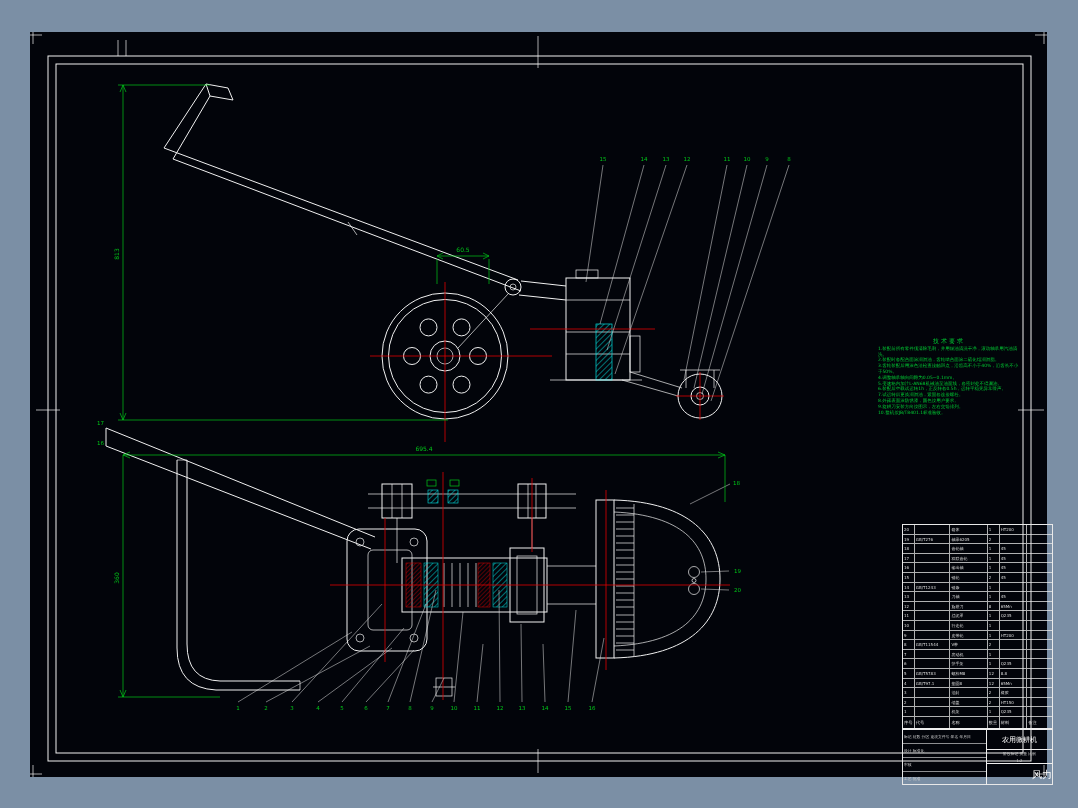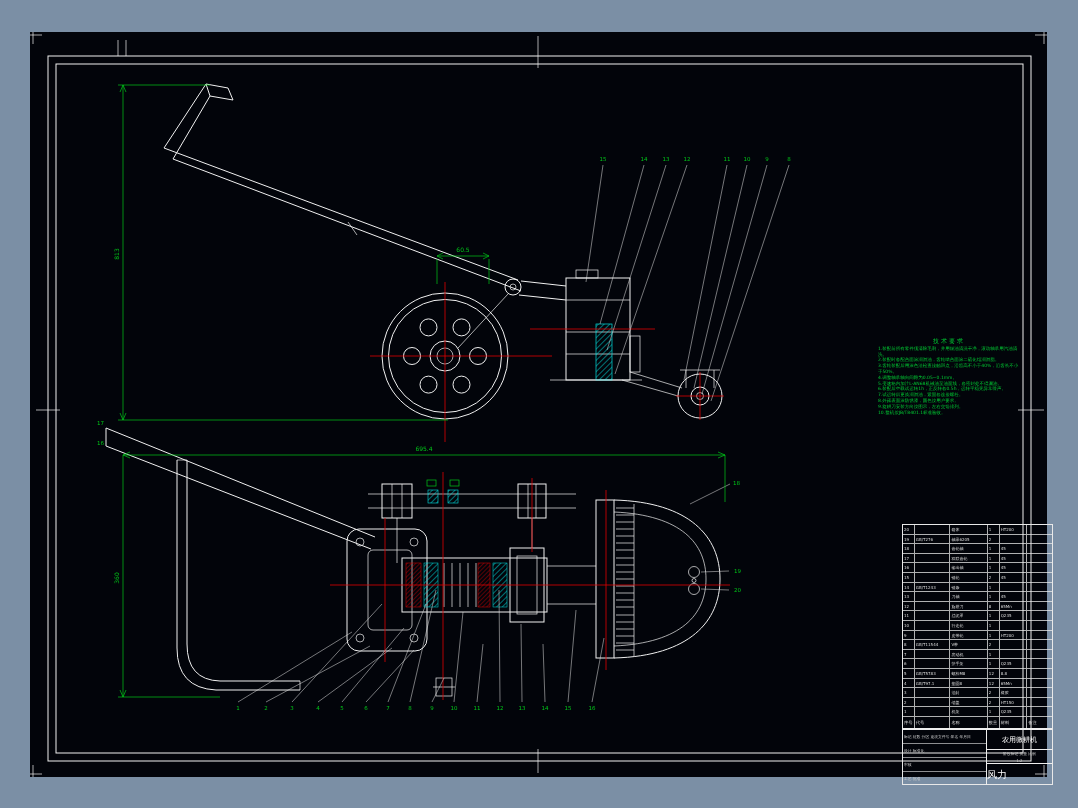--- a/index.html
+++ b/index.html
@@ -29,21 +29,21 @@
   .plhead{height:12px;line-height:12px;font-size:4.2px;border-bottom:.5px solid #eee}
   .c{display:block;overflow:hidden;white-space:nowrap;border-right:.5px solid rgba(235,235,235,.75);padding-left:1px}
   .c1{width:12px}.c2{width:36px}.c3{width:38px}.c4{width:12px}.c5{width:28px}.c6{width:25px;border-right:none}
   .tb-bottom{display:flex;height:56px;border-top:.5px solid #eee}
   .tb-left{width:84px;display:flex;flex-direction:column}
   .tb-left div{flex:1;border-bottom:.5px solid rgba(235,235,235,.6);font-size:3.8px;line-height:13px;padding-left:1px;white-space:nowrap;overflow:hidden;color:#cfcfcf}
   .tb-left div:last-child{border-bottom:none}
   .tb-right{width:67px;border-left:.5px solid #eee;display:flex;flex-direction:column}
   .tb-name{height:20px;border-bottom:.5px solid #eee;text-align:center;font-size:7px;line-height:20px;color:#fff;white-space:nowrap;overflow:hidden}
   .tb-mid{height:14px;border-bottom:.5px solid #eee;font-size:3.8px;text-align:center;color:#cfcfcf;line-height:7px;overflow:hidden}
-  .tb-big{flex:1;text-align:left;font-size:10px;line-height:21px;color:#fff}
+  .tb-big{flex:1;text-align:right;font-size:10px;line-height:21px;color:#fff}
 </style>
 </head>
 <body>
 
 <div id="app">
   <div class="sheet">
 
     <svg width="1017" height="745" viewBox="0 0 1017 745">
       <defs>
         <pattern id="cy" width="4" height="4" patternUnits="userSpaceOnUse" patternTransform="rotate(45)">

